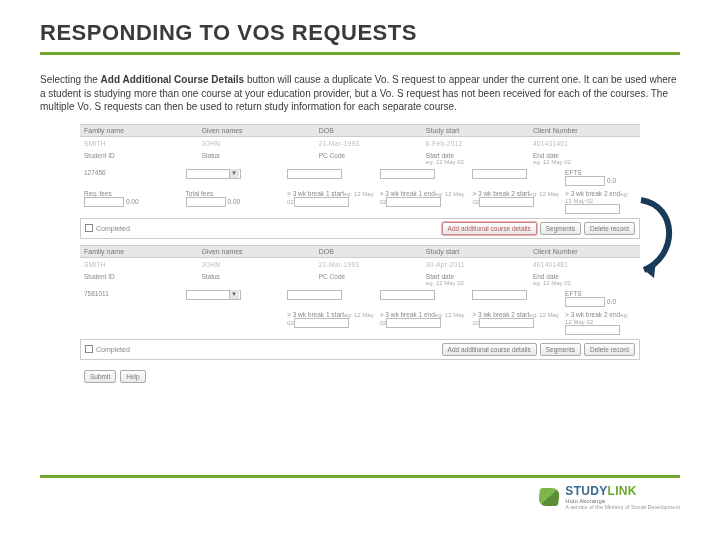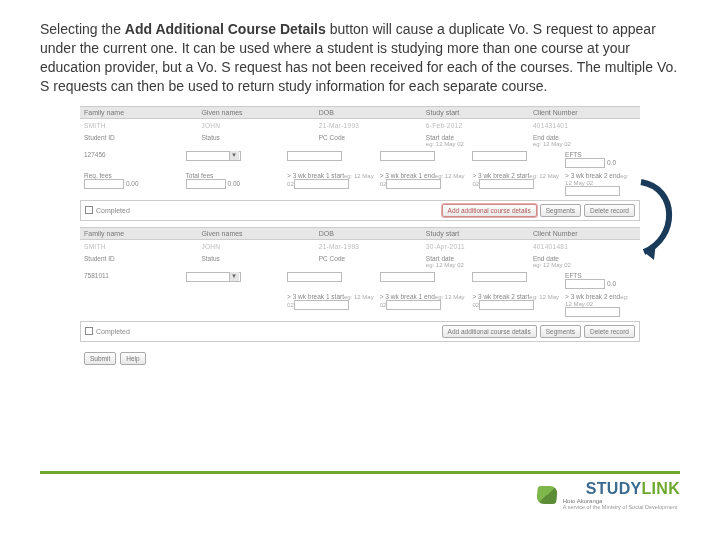--- a/index.html
+++ b/index.html
@@ -23,21 +23,21 @@
     padding-bottom: 6px;
     border-bottom: 3px solid #6ea82d;
     margin-bottom: 18px;
   }
   .sub {
     font-size: 12px;
     font-weight: bold;
     margin-bottom: 10px;
   }
   .body {
-    font-size: 14px;
+    font-size: 10px;
     line-height: 1.35;
     margin-bottom: 10px;
   }
   .body .bold { font-weight: bold; }
 
   
   .form-wrap {
     position: relative;
     width: 560px;
     margin: 6px auto 0 auto;
@@ -136,29 +136,30 @@
     justify-content: flex-end;
     align-items: center;
   }
   .brand { display: flex; align-items: center; gap: 6px; }
   .brand .logo {
     width: 20px; height: 18px;
     background: linear-gradient(135deg,#7db64a 50%,#5d8c36 50%);
     border-radius: 3px 8px 3px 8px;
     transform: skewX(-6deg);
   }
-  .brand .txt .t1 { font-size: 16px; font-weight: bold; color: #3a6b8f; letter-spacing: 0.3px; margin-left: 23px; }
+  .brand .txt .t1 { font-size: 12px; font-weight: bold; color: #3a6b8f; letter-spacing: 0.3px; }
   .brand .txt .t1 .lk { color: #6ea82d; }
   .brand .txt .t2 { font-size: 6px; color: #777; }
   .brand .txt .t3 { font-size: 5.5px; color: #999; }
 </style>
 </head>
 <body>
 
 <div class="slide">
+  <div class="title">RESPONDING TO VOS REQUESTS</div>
   <p class="body">
     <span>Selecting the </span><span class="bold">Add Additional Course Details</span><span> button will cause a duplicate Vo. S request to appear under the current one. It can be used where a student is studying more than one course at your education provider, but a Vo. S request has not been received for each of the courses. The multiple Vo. S requests can then be used to return study information for each separate course.</span>
   </p>
 
   <div class="form-wrap">
 
     <div class="block">
       <div class="hdr-row">
         <span>Family name</span>
         <span>Given names</span>

